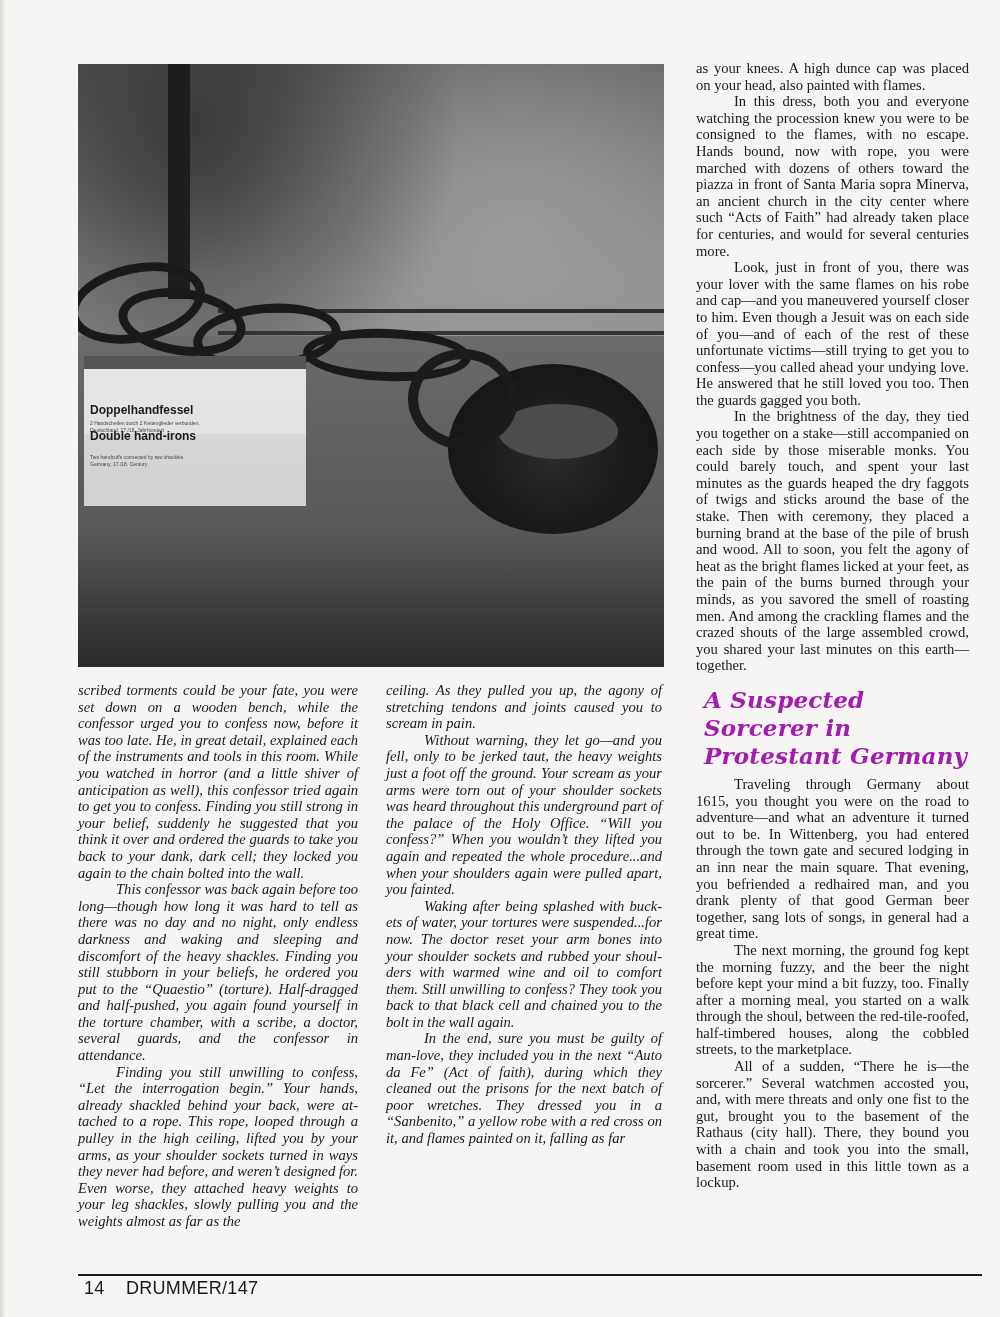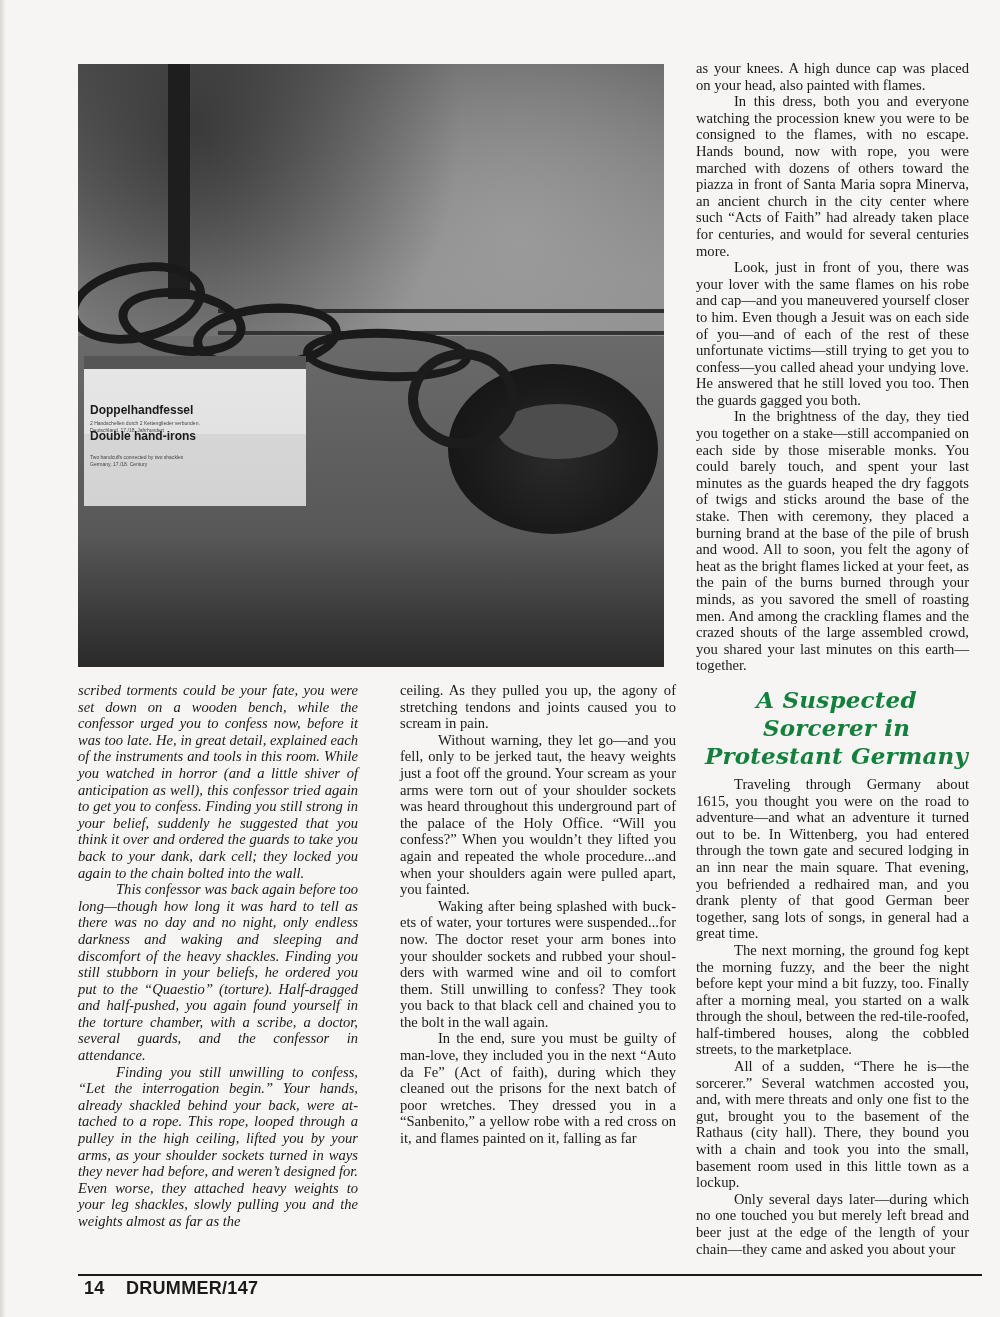--- a/index.html
+++ b/index.html
@@ -122,48 +122,48 @@
       hyphens: manual;
     }
     .col p {
       margin: 0;
       text-indent: 0;
     }
     .col p.indent {
       text-indent: 38px;
     }
     .col-left  { left: 78px;  top: 682px; width: 280px; font-style: italic; }
-    .col-mid   { left: 400px; top: 682px; width: 276px; }
+    .col-mid   { left: 386px; top: 682px; width: 276px; font-style: italic; }
     .col-right { left: 696px; top: 60px;  width: 273px; }
 
     .section-heading {
       font-family: "DejaVu Serif", "Liberation Serif", serif;
       font-style: italic;
       font-size: 23px;
       line-height: 28px;
       margin: 12px 0 6px 8px;
-      text-align: center;
+      text-align: left;
       letter-spacing: 0.2px;
-      color: #15803d;
+      color: #a21caf;
     }
 
     .rule-bottom {
       position: absolute;
       left: 78px;
       top: 1274px;
       width: 904px;
       height: 2px;
       background: #1a1a1a;
     }
     .footer {
       position: absolute;
       left: 84px;
       top: 1278px;
       font-family: "Liberation Sans", "DejaVu Sans", sans-serif;
-      font-weight: bold;
+      font-weight: normal;
       font-size: 18px;
       letter-spacing: 0.3px;
       color: #1a1a1a;
     }
     .footer .page-num {
       margin-right: 16px;
     }
   </style>
 </head>
 <body>
@@ -211,20 +211,19 @@
 
 <div class="col col-right">
   <p>as your knees. A high dunce cap was placed on your head, also painted with flames.</p>
   <p class="indent">In this dress, both you and everyone watching the procession knew you were to be consigned to the flames, with no escape. Hands bound, now with rope, you were marched with dozens of others toward the piazza in front of Santa Maria sopra Min­erva, an ancient church in the city center where such “Acts of Faith” had already taken place for centuries, and would for several centuries more.</p>
   <p class="indent">Look, just in front of you, there was your lover with the same flames on his robe and cap—and you maneuvered yourself closer to him. Even though a Jesuit was on each side of you—and of each of the rest of these unfortunate victims—still trying to get you to confess—you called ahead your undying love. He answered that he still loved you too. Then the guards gagged you both.</p>
   <p class="indent">In the brightness of the day, they tied you together on a stake—still accompanied on each side by those miserable monks. You could barely touch, and spent your last minutes as the guards heaped the dry faggots of twigs and sticks around the base of the stake. Then with ceremony, they placed a burning brand at the base of the pile of brush and wood. All to soon, you felt the agony of heat as the bright flames licked at your feet, as the pain of the burns burned through your minds, as you savored the smell of roasting men. And among the crackling flames and the crazed shouts of the large assembled crowd, you shared your last minutes on this earth—to­gether.</p>
   <h2 class="section-heading">A Suspected Sorcerer in Protestant Germany</h2>
   <p class="indent">Traveling through Germany about 1615, you thought you were on the road to adven­ture—and what an adventure it turned out to be. In Wittenberg, you had entered through the town gate and secured lodging in an inn near the main square. That evening, you be­friended a redhaired man, and you drank plenty of that good German beer together, sang lots of songs, in general had a great time.</p>
   <p class="indent">The next morning, the ground fog kept the morning fuzzy, and the beer the night before kept your mind a bit fuzzy, too. Fi­nally after a morning meal, you started on a walk through the shoul, between the red-tile-roofed, half-timbered houses, along the cobbled streets, to the marketplace.</p>
   <p class="indent">All of a sudden, “There he is—the sorcerer.” Several watchmen accosted you, and, with mere threats and only one fist to the gut, brought you to the basement of the Rathaus (city hall). There, they bound you with a chain and took you into the small, basement room used in this little town as a lockup.</p>
-  <p class="indent">Only several days later—during which no one touched you but merely left bread and beer just at the edge of the length of your chain—they came and asked you about your</p>
 </div>
 
 <div class="rule-bottom"></div>
 <div class="footer">
   <span class="page-num">14</span>
   <span>DRUMMER/147</span>
 </div>
 
 </body></html>

